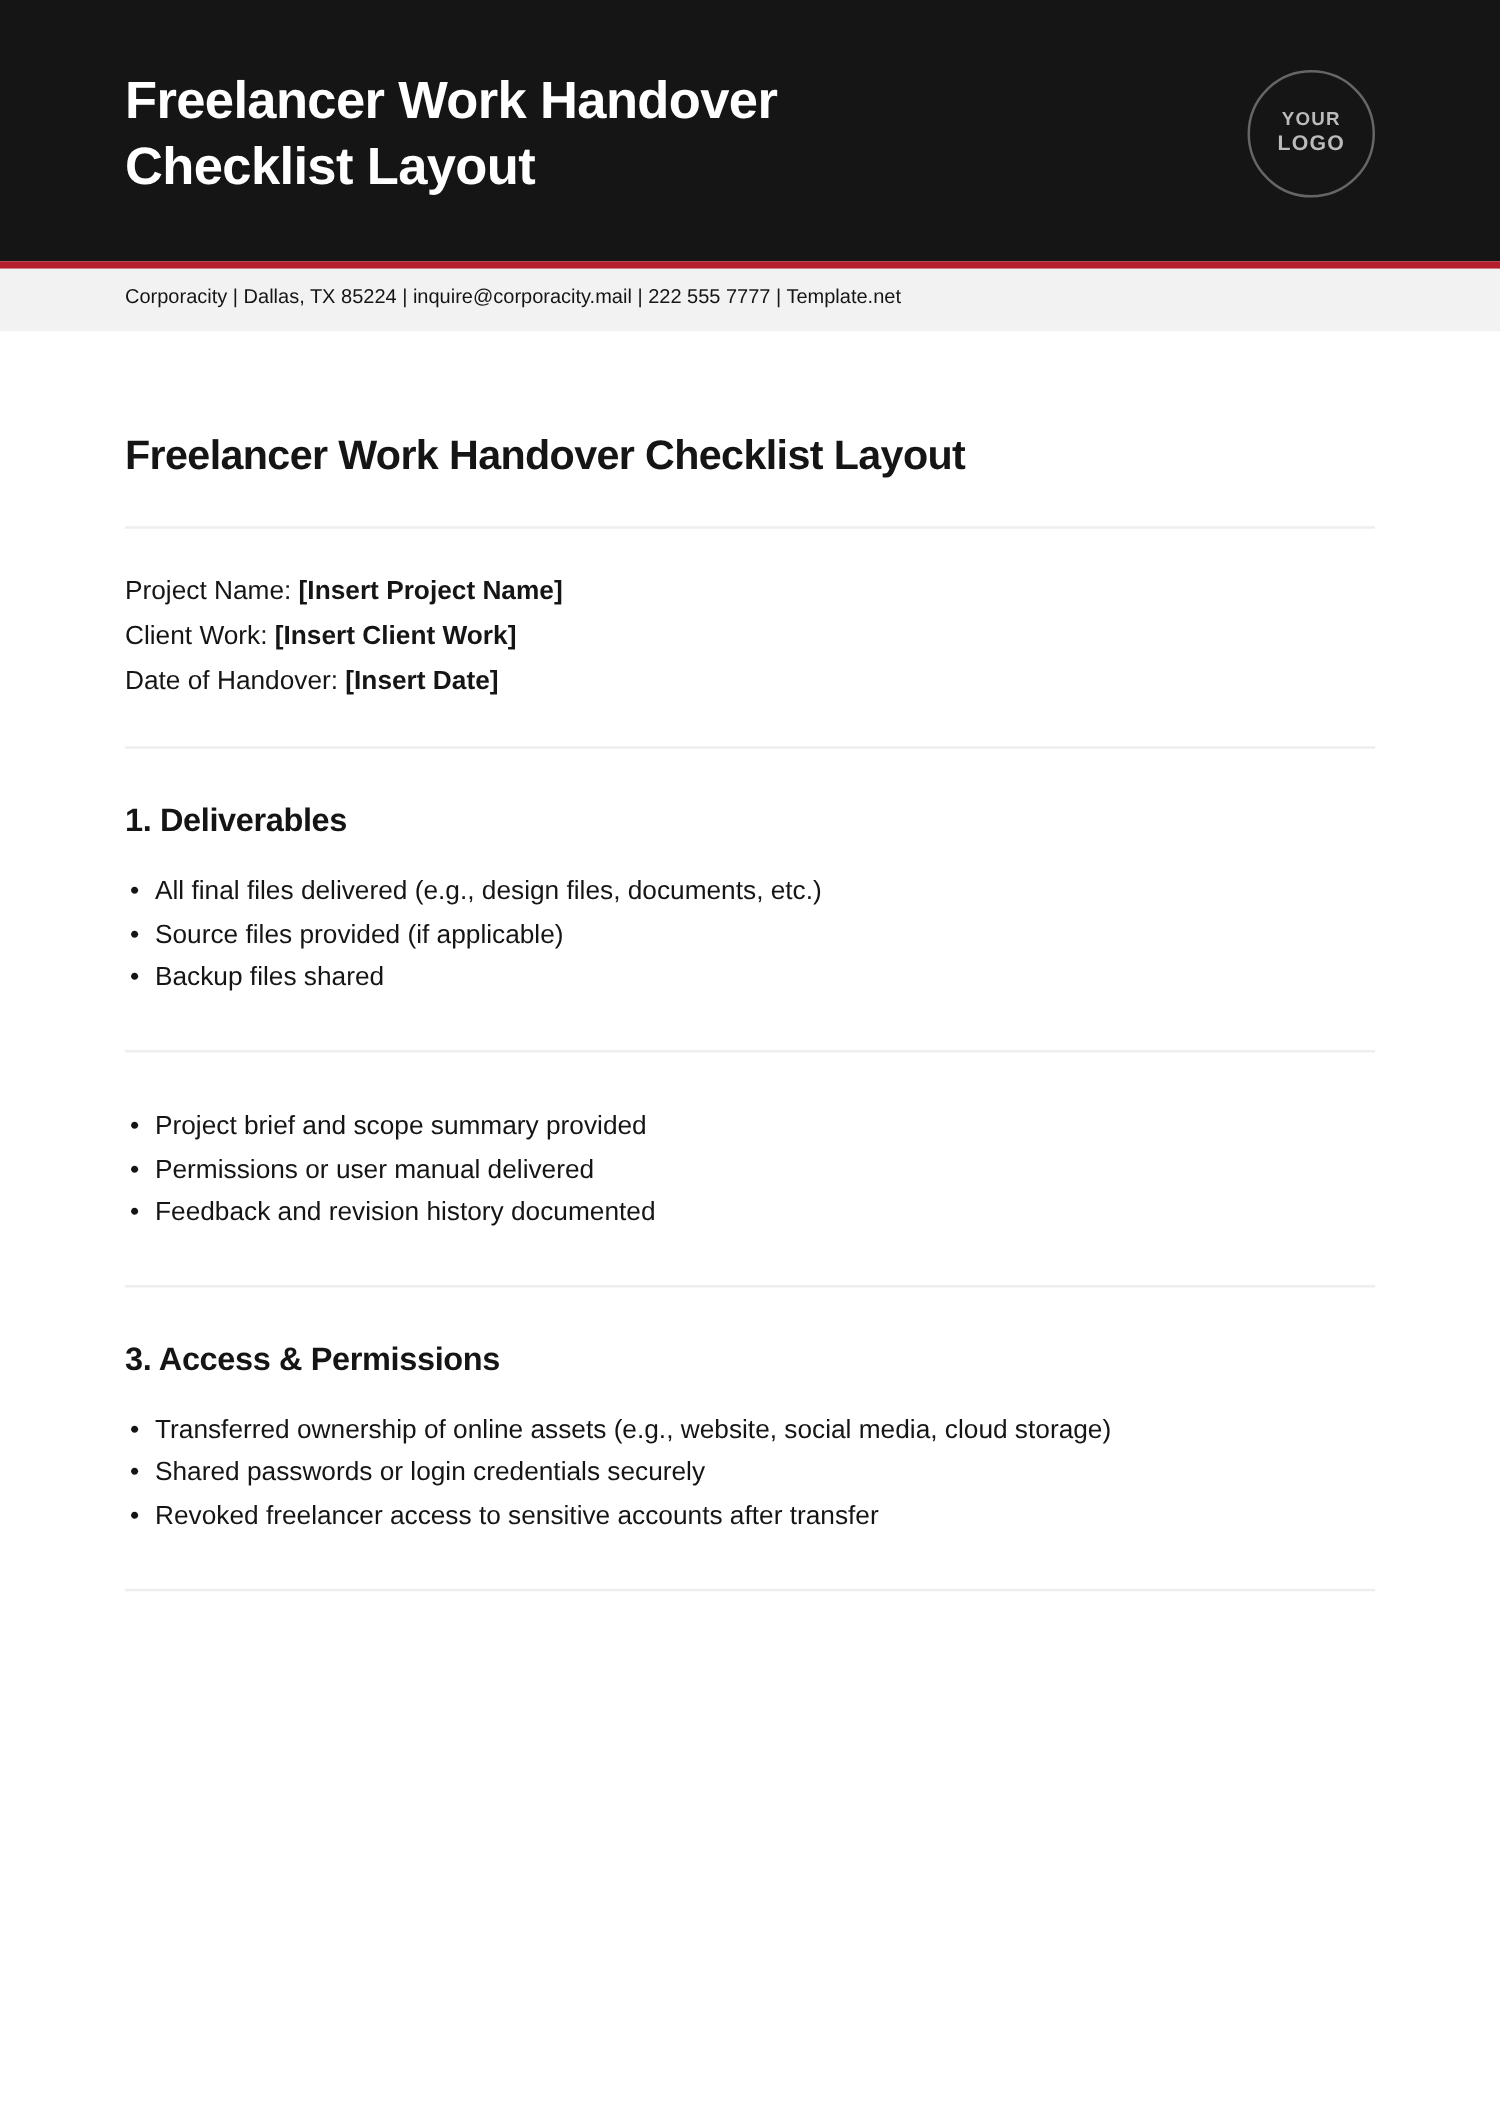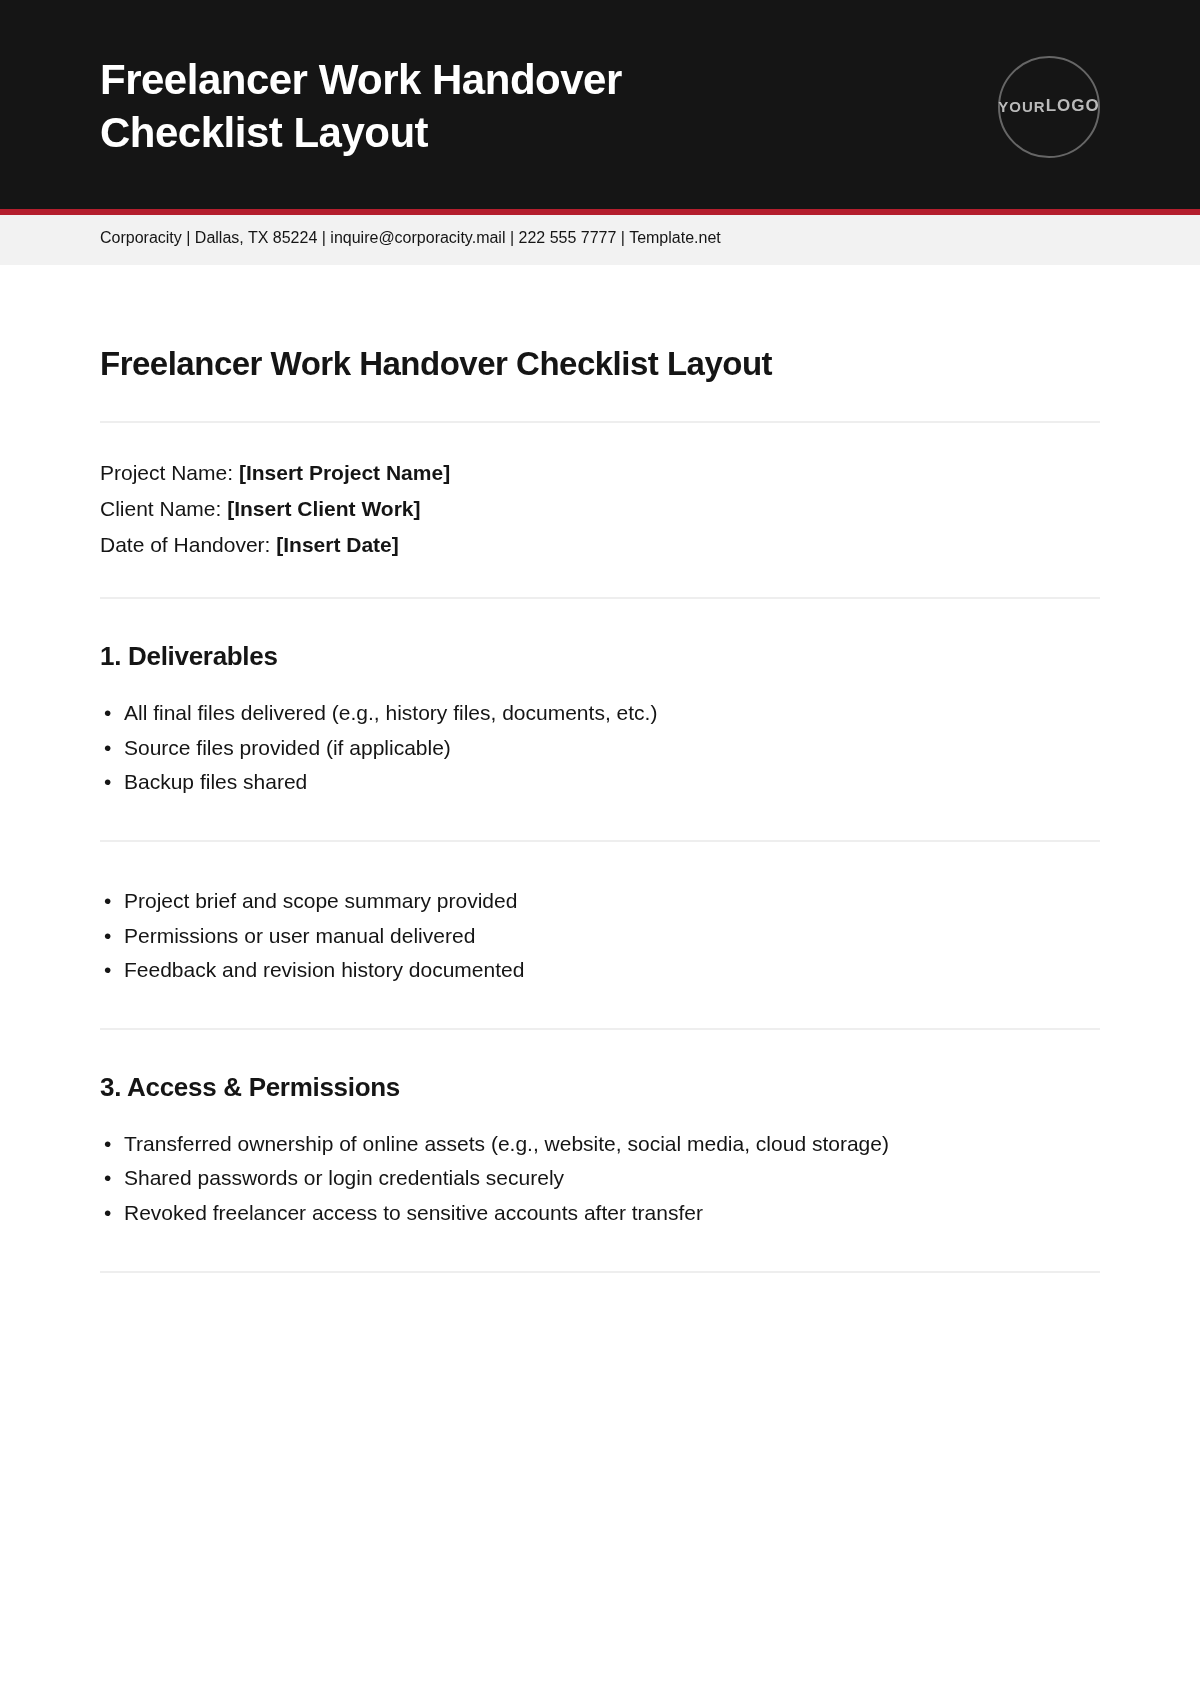--- a/index.html
+++ b/index.html
@@ -24,21 +24,21 @@
     line-height: 1.25;
     max-width: 700px;
     letter-spacing: -0.5px;
   }
   .logo-circle {
     width: 102px;
     height: 102px;
     border: 2px solid #666;
     border-radius: 50%;
     display: flex;
-    flex-direction: row;
+    flex-direction: column;
     justify-content: center;
     align-items: center;
     color: #bbb;
     font-size: 16px;
     font-weight: 600;
     letter-spacing: 1px;
     line-height: 1.2;
     text-align: center;
   }
   .logo-line1 { font-size: 15px; }
@@ -112,30 +112,30 @@
 </div>
 <div class="red-bar"></div>
 <div class="info-bar">Corporacity | Dallas, TX 85224 | inquire@corporacity.mail | 222 555 7777 | Template.net</div>
 
 <div class="content">
   <div class="doc-title">Freelancer Work Handover Checklist Layout</div>
   <hr class="hr">
 
   <div>
     <div class="meta-row"><span>Project Name: </span><span class="bold">[Insert Project Name]</span></div>
-    <div class="meta-row"><span>Client Name: </span><span class="bold">[Insert Client Work]</span></div>
+    <div class="meta-row"><span>Client Work: </span><span class="bold">[Insert Client Work]</span></div>
     <div class="meta-row"><span>Date of Handover: </span><span class="bold">[Insert Date]</span></div>
   </div>
 
   <hr class="hr-section">
 
   <div>
     <div class="section-heading">1. Deliverables</div>
     <ul class="checklist">
-      <li>All final files delivered (e.g., history files, documents, etc.)</li>
+      <li>All final files delivered (e.g., design files, documents, etc.)</li>
       <li>Source files provided (if applicable)</li>
       <li>Backup files shared</li>
     </ul>
   </div>
 
   <hr class="hr-section">
 
   <div>
     <ul class="checklist">
       <li>Project brief and scope summary provided</li>

